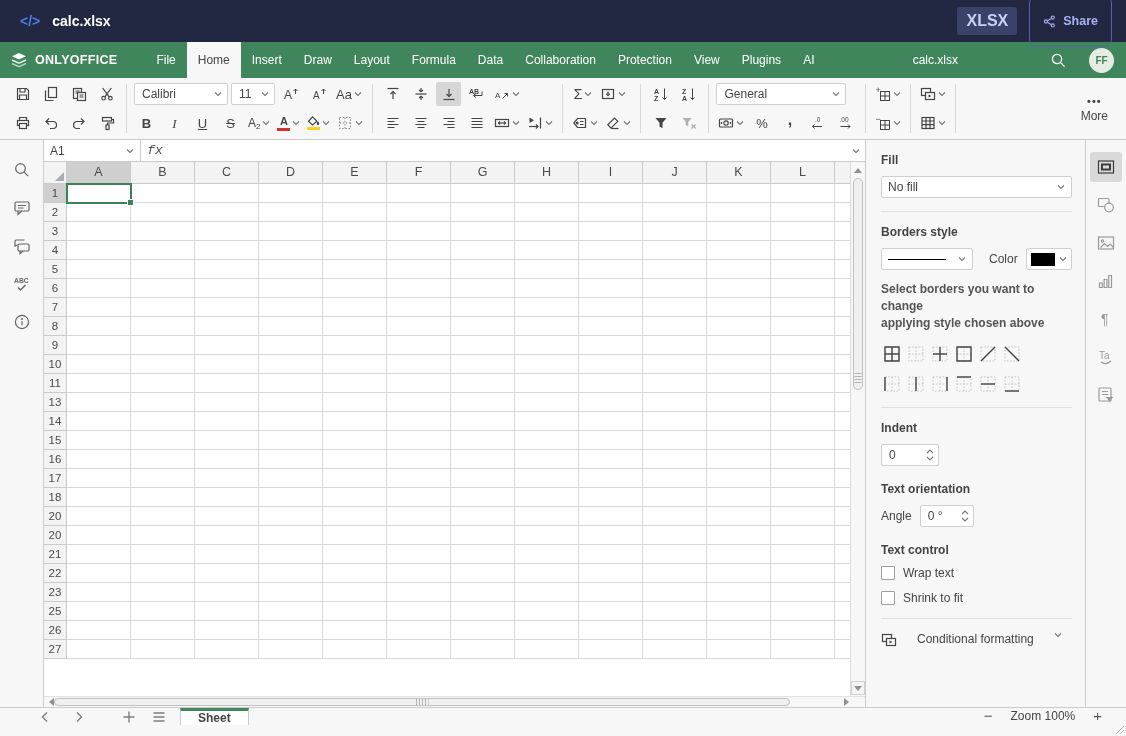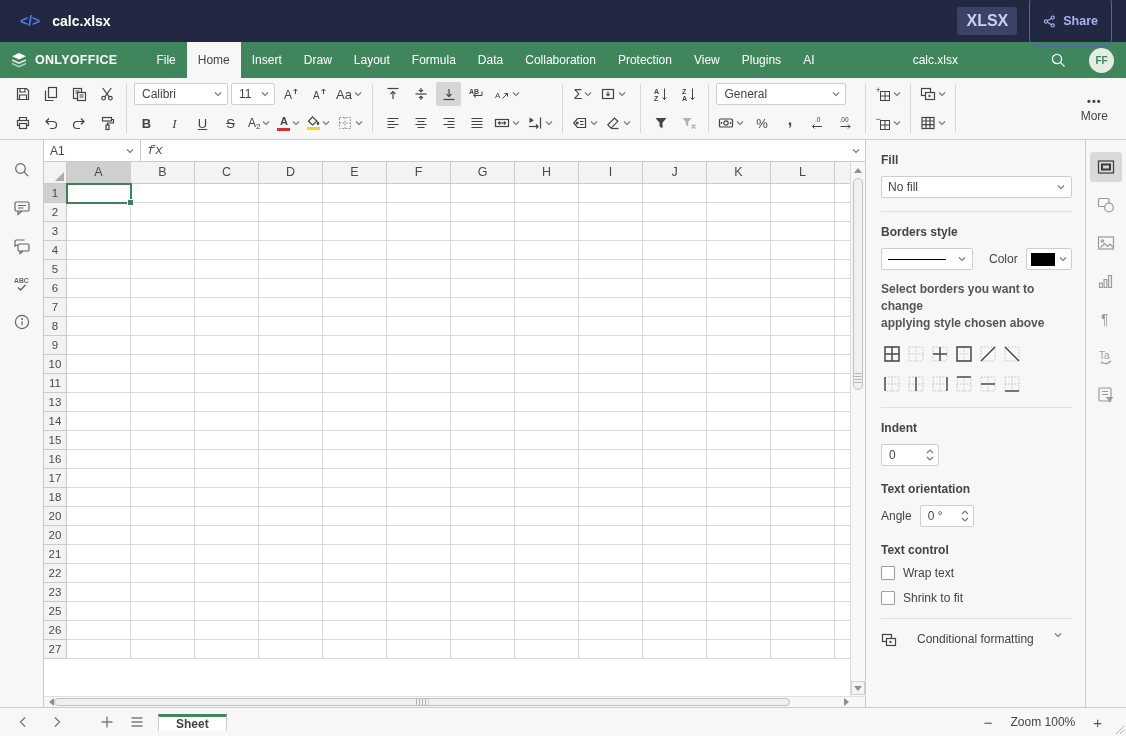--- a/index.html
+++ b/index.html
@@ -114,21 +114,21 @@
 
   
   .right-sidebar{width:41px;flex:none;background:var(--tb-bg);border-left:1px solid var(--line);display:flex;flex-direction:column;align-items:center;padding-top:12px;gap:8px;}
   .rsbtn{width:32px;height:30px;display:flex;align-items:center;justify-content:center;border-radius:3px;cursor:pointer;}
   .rsbtn .ic{stroke:var(--dis);}
   .rsbtn .tx{fill:var(--dis);}
   .rsbtn.active{background:#d9d9d9;}
   .rsbtn.active .ic{stroke:#3c3c3c;}
 
   
-  .statusbar{height:29px;background:var(--tb-bg);border-top:1px solid var(--line);display:flex;align-items:center;position:relative;}
+  .statusbar{height:29px;background:var(--tb-bg);border-top:1px solid var(--line);display:flex;align-items:flex-start;position:relative;padding-left:22px;}
   .sb-nav{display:flex;align-items:center;gap:16px;padding:0 10px 0 14px;}
   .sb-btn{display:flex;align-items:center;justify-content:center;cursor:pointer;width:18px;height:18px;}
   .sb-btn .ic{stroke:#7d7d7d;stroke-width:1.4;}
   .sb-group2{display:flex;align-items:center;gap:12px;margin-left:22px;}
   .sheet-tab{margin-left:12px;background:#fff;border-left:1px solid var(--line);border-right:1px solid var(--line);border-top:3px solid var(--green);padding:0 17px;display:flex;align-items:center;font-weight:bold;color:var(--ink);cursor:pointer;}
   .zoom-controls{margin-left:auto;display:flex;align-items:center;gap:18px;padding-right:24px;}
   .zoom-label{font-size:12px;color:var(--ink);}
   .zbtn{font-size:15px;color:#555;cursor:pointer;line-height:1;}
   .corner-grip{position:absolute;right:1px;bottom:1px;}
 </style>

